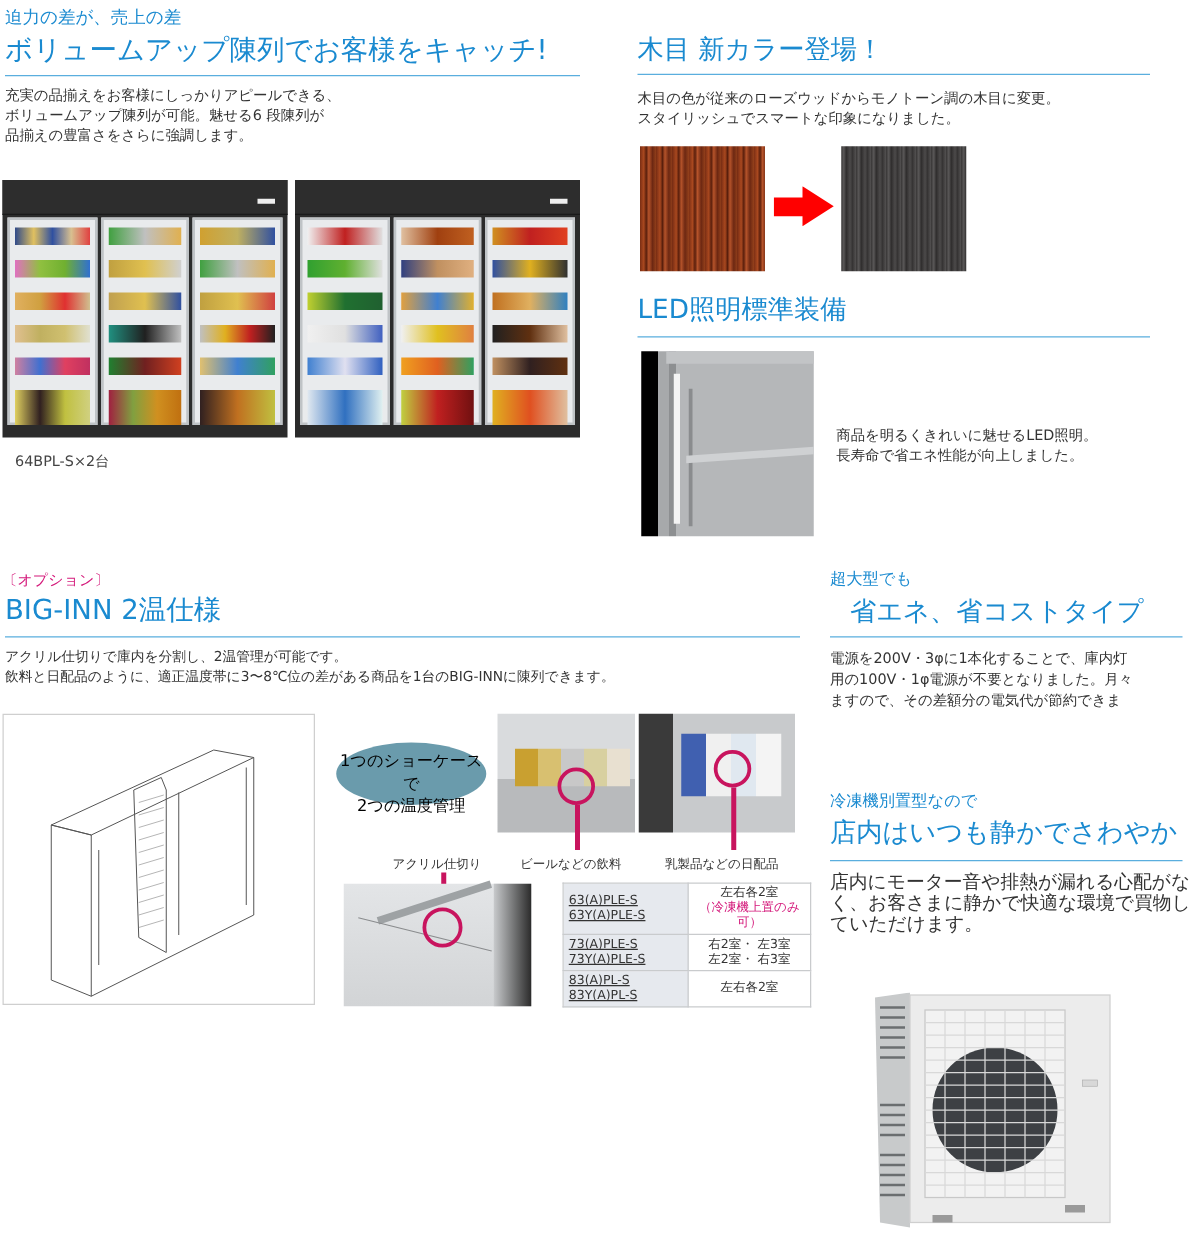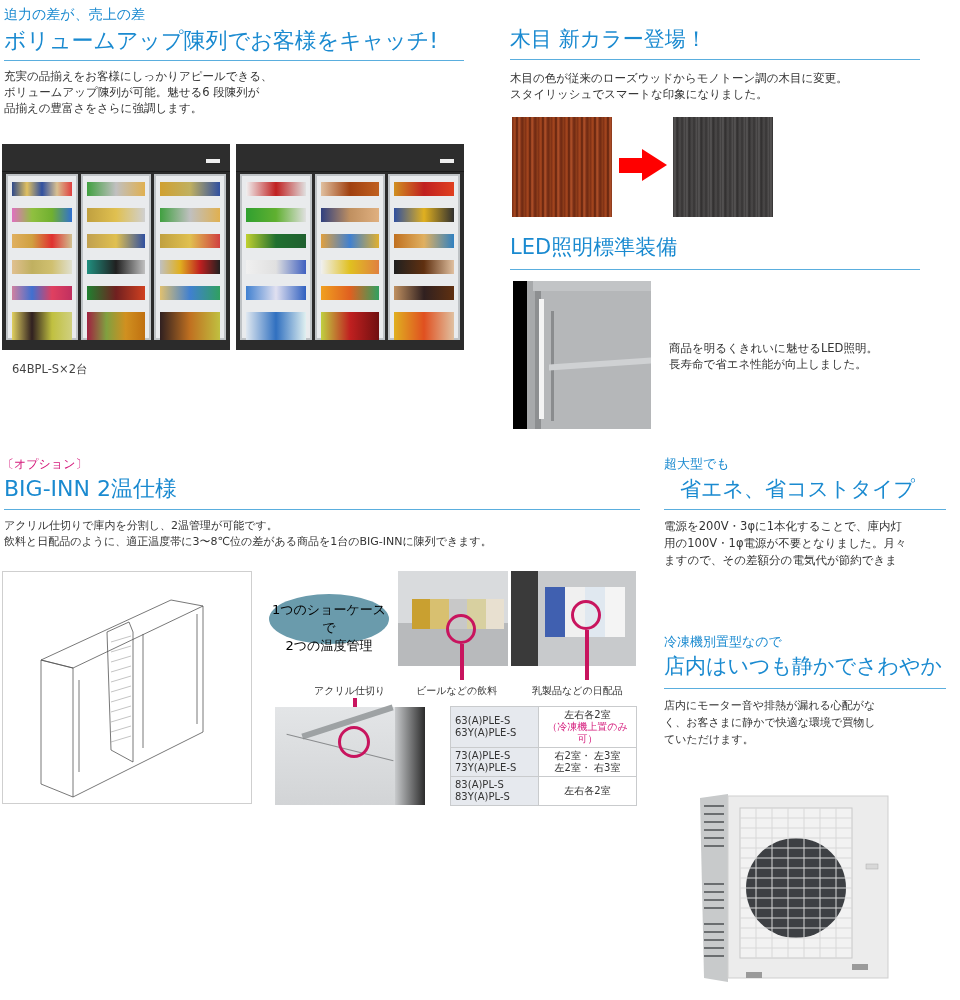--- a/index.html
+++ b/index.html
@@ -25,21 +25,21 @@
   .wood-rose { background: repeating-linear-gradient(90deg, #7a2e14 0px, #a9481f 3px, #5a1f0c 5px, #b5532a 7px, #6d2812 10px, #93401b 13px); }
   .wood-mono { background: repeating-linear-gradient(90deg, #3a3838 0px, #5a5858 2px, #2f2d2d 4px, #4c4a4a 7px, #363434 9px, #555353 12px); }
 
   .led-photo { background: linear-gradient(90deg, #000 0 10%, #a7a9ab 10% 16%, #8d8f91 16% 20%, #b5b7b9 20% 100%); }
   .callout { position:absolute; background:#6a9bac; border-radius:50%; color:#000000; text-align:center; font-size:13px; line-height:18px; }
   .pin-line { position:absolute; width:4px; background:#c8145e; }
   .ring { position:absolute; border:3px solid #c8145e; border-radius:50%; }
 
   table.spec { position:absolute; border-collapse: collapse; font-size: 10px; }
   table.spec td { border: 1px solid #c9cbcd; padding: 2px 4px; line-height: 12px; vertical-align: middle; }
-  table.spec td.model { background: #e6e9ee; color:#333; width: 88px; }
+  table.spec td.model { background: #e6e9ee; color:#333; width: 100px; text-decoration: underline; }
   table.spec td.val { text-align:center; width: 98px; color:#333; }
   table.spec .note { color: #d4187a; }
 
   .diagram { position:absolute; border:1px solid #cfcfcf; background:#fff; }
   .ac-unit { position:absolute; }
 </style>
 </head>
 <body>
 
 <div class="abs blue sub" style="left:4px;top:6px;font-size:14px;">迫力の差が、売上の差</div>
@@ -243,21 +243,21 @@
 <div class="rule" style="left:664px;top:509px;width:282px;"></div>
 <div class="abs body" style="left:664px;top:518px;font-size:11.5px;line-height:17px;">
   <p>電源を200V・3φに1本化することで、庫内灯</p>
   <p>用の100V・1φ電源が不要となりました。月々</p>
   <p>ますので、その差額分の電気代が節約できま</p>
 </div>
 
 <div class="abs blue sub" style="left:664px;top:634px;">冷凍機別置型なので</div>
 <div class="abs blue title" style="left:664px;top:653px;">店内はいつも静かでさわやか</div>
 <div class="rule" style="left:664px;top:688px;width:282px;"></div>
-<div class="abs body" style="left:664px;top:697px;font-size:11px;line-height:17px;">
+<div class="abs body" style="left:664px;top:697px;font-size:15px;line-height:17px;">
   <p>店内にモーター音や排熱が漏れる心配がな</p>
   <p>く、お客さまに静かで快適な環境で買物し</p>
   <p>ていただけます。</p>
 </div>
 
 <div class="ac-unit" style="left:700px;top:794px;width:190px;height:190px;">
   <svg width="190" height="190" viewBox="0 0 190 190">
     <polygon points="0,4 28,0 28,188 4,184" fill="#c8cacb"></polygon>
     <g stroke="#6b6e70" stroke-width="2">
       <line x1="4" y1="12" x2="24" y2="12"></line>

